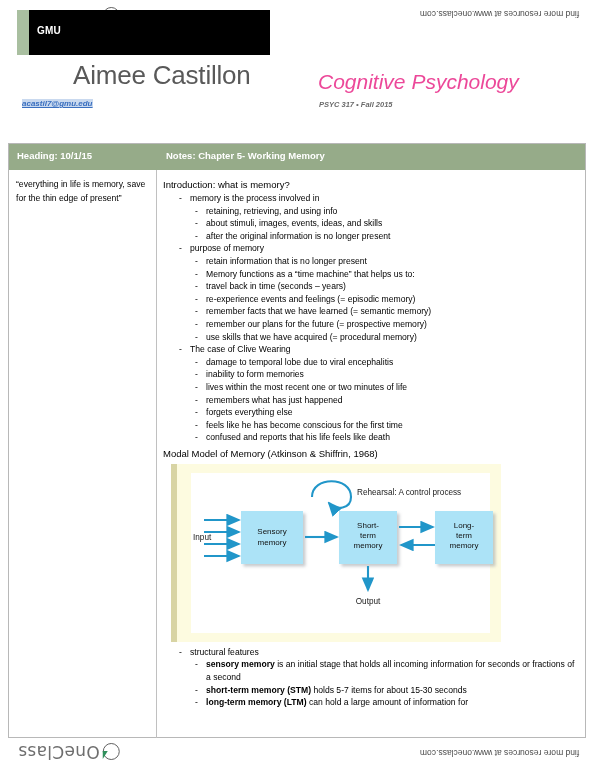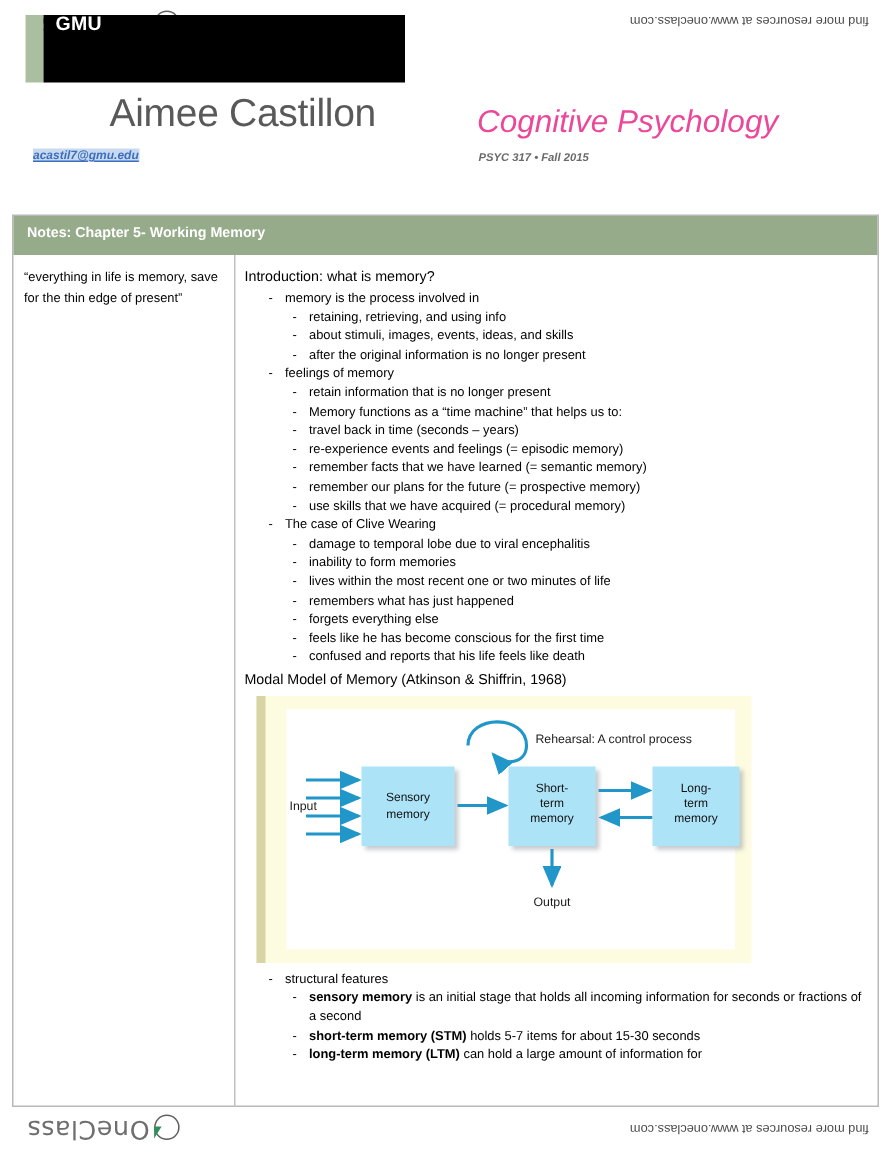--- a/index.html
+++ b/index.html
@@ -80,23 +80,23 @@
     position: absolute;
     left: 29px;
     top: 10px;
     width: 241px;
     height: 45px;
     background: #000000;
   }
   .banner-label {
     position: absolute;
     left: 37px;
-    top: 8px;
+    top: 25px;
     color: #ffffff;
-    font-size: 13px;
+    font-size: 10px;
     font-weight: bold;
     letter-spacing: 0.2px;
   }
 
   
   .doc-name {
     position: absolute;
     left: 28px;
     top: 60px;
     font-size: 26px;
@@ -249,37 +249,38 @@
 <div class="banner-label">GMU</div>
 
 <div class="doc-name">Aimee Castillon</div>
 <a class="doc-email" href="#">acastil7@gmu.edu</a>
 <div class="course-title">Cognitive Psychology</div>
 <div class="course-sub">PSYC 317 •  Fall 2015</div>
 
 <div class="tbl">
 
   <div class="tbl-head">
+    <div class="cell-l">Heading: 10/1/15</div>
     <div class="cell-r">Notes: Chapter 5- Working Memory</div>
   </div>
 
   <div class="tbl-body">
 
     <div class="col-left">
       <div class="quote">“everything in life is memory, save for the thin edge of present”</div>
     </div>
 
     <div class="col-right">
       <div class="sec-title">Introduction: what is memory?</div>
       <ul class="lvl" id="outline-top">
           <li class="row l1"><span class="dash">-</span><span>memory is the process involved in</span></li>
           <li class="row l2"><span class="dash">-</span><span>retaining, retrieving, and using info</span></li>
           <li class="row l2"><span class="dash">-</span><span>about stimuli, images, events, ideas, and skills</span></li>
           <li class="row l2"><span class="dash">-</span><span>after the original information is no longer present</span></li>
-          <li class="row l1"><span class="dash">-</span><span>feelings of memory</span></li>
+          <li class="row l1"><span class="dash">-</span><span>purpose of memory</span></li>
           <li class="row l2"><span class="dash">-</span><span>retain information that is no longer present</span></li>
           <li class="row l2"><span class="dash">-</span><span>Memory functions as a “time machine” that helps us to:</span></li>
           <li class="row l3"><span class="dash">-</span><span>travel back in time (seconds – years)</span></li>
           <li class="row l3"><span class="dash">-</span><span>re-experience events and feelings (= episodic memory)</span></li>
           <li class="row l3"><span class="dash">-</span><span>remember facts that we have learned (= semantic memory)</span></li>
           <li class="row l3"><span class="dash">-</span><span>remember our plans for the future (= prospective memory)</span></li>
           <li class="row l3"><span class="dash">-</span><span>use skills that we have acquired (= procedural memory)</span></li>
           <li class="row l1"><span class="dash">-</span><span>The case of Clive Wearing</span></li>
           <li class="row l2"><span class="dash">-</span><span>damage to temporal lobe due to viral encephalitis</span></li>
           <li class="row l3"><span class="dash">-</span><span>inability to form memories</span></li>

